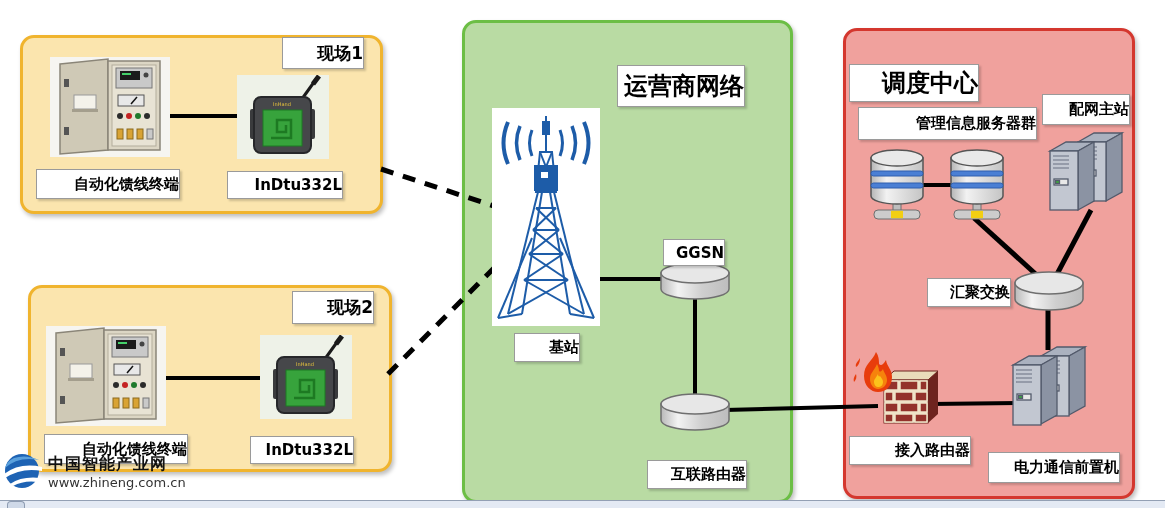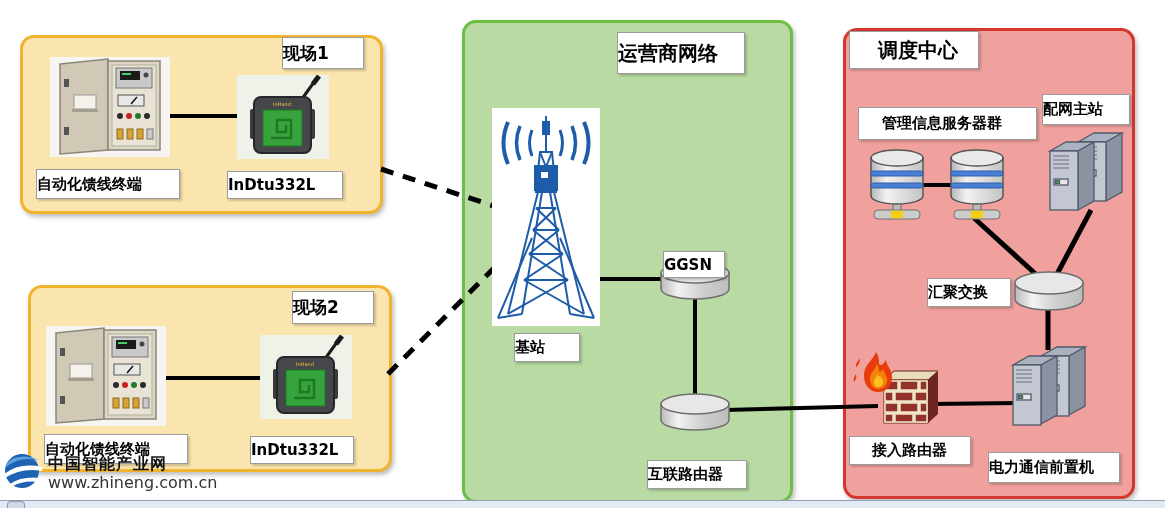--- a/index.html
+++ b/index.html
@@ -14,24 +14,24 @@
     box-shadow:2px 3px 4px rgba(0,0,0,0.25);
     z-index:1;
   }
   .site-box{background:#fbe5ae;border-color:#f0b42e;}
   .operator-box{background:#b9dba3;border-color:#6cbe45;}
   .dispatch-box{background:#f0a19d;border-color:#d4372e;}
   
   .plate{
     position:absolute;background:#ffffff;border:1px solid #9a9a9a;
     box-shadow:2px 2px 2px rgba(0,0,0,0.18);
-    display:flex;align-items:center;justify-content:flex-start;
+    display:flex;align-items:center;justify-content:flex-end;
     font-weight:bold;color:#000;z-index:4;white-space:nowrap;
   }
-  .plate.big{font-size:20px;}
+  .plate.big{font-size:24px;margin-top:33px;}
   .plate.mid{font-size:17px;}
   .plate.small{font-size:15px;}
   
   #wires{position:absolute;left:0;top:0;z-index:2;}
   
   .icon{position:absolute;z-index:3;}
   .photo{background:#ffffff;}
   
   .status-strip{
     position:absolute;left:0;top:500px;width:1165px;height:8px;
@@ -39,21 +39,21 @@
   }
   .status-tab{
     position:absolute;left:7px;top:501px;width:16px;height:7px;
     background:#cfd9e8;border:1px solid #8e9cb2;border-bottom:none;
     border-radius:4px 4px 0 0;z-index:6;
   }
   
   .watermark{position:absolute;left:2px;top:452px;z-index:6;display:flex;}
   .wm-text{margin-left:4px;}
   .wm-name{font-size:16px;font-weight:bold;color:#111;line-height:24px;letter-spacing:1px;}
-  .wm-url{font-size:16px;color:#333;line-height:14px;}
+  .wm-url{font-size:13px;color:#333;line-height:14px;}
 </style>
 </head>
 <body>
 
 <div class="group-box site-box" style="left:20px;top:35px;width:357px;height:173px;"></div>
 <div class="group-box site-box" style="left:28px;top:285px;width:358px;height:181px;"></div>
 <div class="group-box operator-box" style="left:462px;top:20px;width:325px;height:477px;"></div>
 <div class="group-box dispatch-box" style="left:843px;top:28px;width:286px;height:465px;"></div>
 
 <svg id="wires" width="1165" height="508">
@@ -240,21 +240,21 @@
       <line x1="6" y1="210" x2="30" y2="206"></line>
       <line x1="102" y1="210" x2="78" y2="206"></line>
     </g>
   </svg>
 </div>
 
 <div class="plate small" style="left:514px;top:333px;width:64px;height:27px;">
   <span>基站</span>
 </div>
 
-<div class="plate small" style="left:663px;top:251px;width:60px;height:25px;">
+<div class="plate small" style="left:663px;top:239px;width:60px;height:25px;">
   <span>GGSN</span>
 </div>
 
 <div class="icon" style="left:659px;top:261px;width:72px;height:40px;">
   <svg width="72" height="40" viewBox="0 0 72 40">
     <defs>
       <linearGradient id="cyl1" x1="0" y1="0" x2="1" y2="0">
         <stop offset="0" stop-color="#b9b9b9"></stop>
           <stop offset="0.25" stop-color="#f3f3f3"></stop>
         <stop offset="0.6" stop-color="#cfcfcf"></stop>

